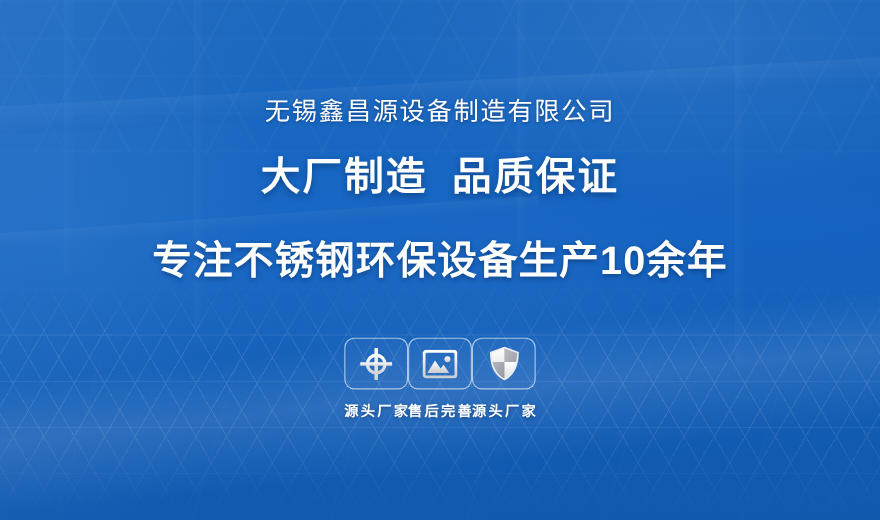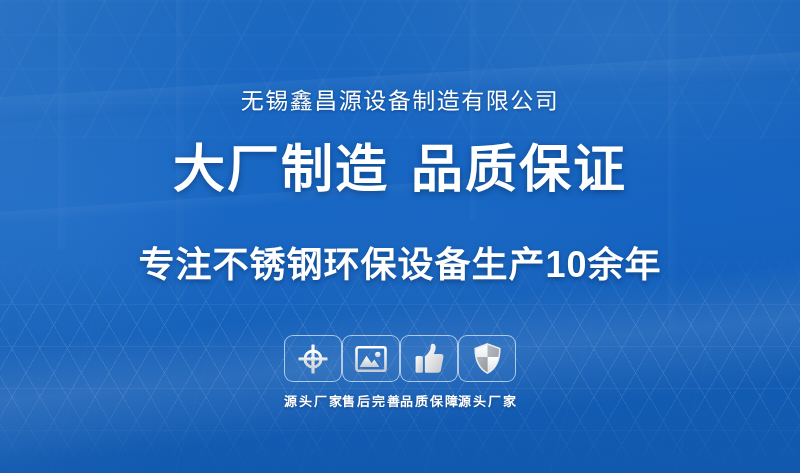--- a/index.html
+++ b/index.html
@@ -118,31 +118,31 @@
     font-size: 23px;
     line-height: 1;
     font-weight: 400;
     color: #ffffff;
     letter-spacing: 1.5px;
     text-shadow: 0 1px 3px rgba(0,30,70,0.45);
   }
 
   .headline {
     margin-top: 30px;
-    font-size: 52px;
+    font-size: 36px;
     line-height: 1;
     font-weight: 700;
     color: #ffffff;
     letter-spacing: 2px;
     text-shadow: 0 2px 6px rgba(0,28,68,0.45);
   }
   .headline .gap { display: inline-block; width: 22px; }
 
   .subhead {
-    margin-top: 52px;
+    margin-top: 40px;
     font-size: 36px;
     line-height: 1;
     font-weight: 700;
     color: #ffffff;
     letter-spacing: 1px;
     text-shadow: 0 2px 5px rgba(0,28,68,0.45);
   }
 
   
   .features {
@@ -245,41 +245,20 @@
               </defs>
               <rect x="1.4" y="1.4" width="31.2" height="25.2" rx="2.2" fill="none" stroke="url(#gIcon2)" stroke-width="2.8"></rect>
               <circle cx="24.3" cy="9.2" r="2.9" fill="url(#gIcon2)"></circle>
               <path d="M4.6 22.6 L12.1 10.4 L17.6 18.4 L20.6 14.6 L26.1 22.6 Z" fill="url(#gIcon2)"></path>
             </svg>
           </span>
         </div>
         <div class="feature-label">售后完善</div>
       </div>
 
-      <div class="feature">
-        <div class="icon-box">
-          <span>
-            <svg width="29" height="31" viewBox="0 0 30 32">
-              <defs>
-                <linearGradient id="gIcon3" x1="0" y1="0" x2="1" y2="1">
-                  <stop offset="0" stop-color="#ffffff"></stop>
-                    <stop offset="1" stop-color="#c2c5ca"></stop>
-                </linearGradient>
-              </defs>
-              <rect x="0.6" y="13.4" width="7.6" height="17.4" rx="1.6" fill="url(#gIcon3)"></rect>
-              <path d="M10.2 13.6 C12.6 11.9 15.4 8.8 16.0 6.0 C16.4 4.0 15.9 1.0 18.1 0.7
-                       C20.4 0.4 21.6 2.6 21.4 5.2 C21.3 7.3 20.3 9.6 19.5 11.4
-                       L26.8 11.4 C28.8 11.4 29.8 12.9 29.4 14.6 L26.8 28.2
-                       C26.5 29.9 25.3 30.8 23.6 30.8 L12.0 30.8
-                       C10.9 30.8 10.2 30.1 10.2 29.1 Z" fill="url(#gIcon3)"></path>
-            </svg>
-          </span>
-        </div>
-        <div class="feature-label">品质保障</div>
-      </div>
 
 
       <div class="feature">
         <div class="icon-box">
           <span>
             <svg width="27" height="31" viewBox="0 0 28 32">
               <defs>
                 <linearGradient id="gIcon5a" x1="0" y1="0" x2="0" y2="1">
                   <stop offset="0" stop-color="#ffffff"></stop>
                     <stop offset="1" stop-color="#d6d9dd"></stop>

